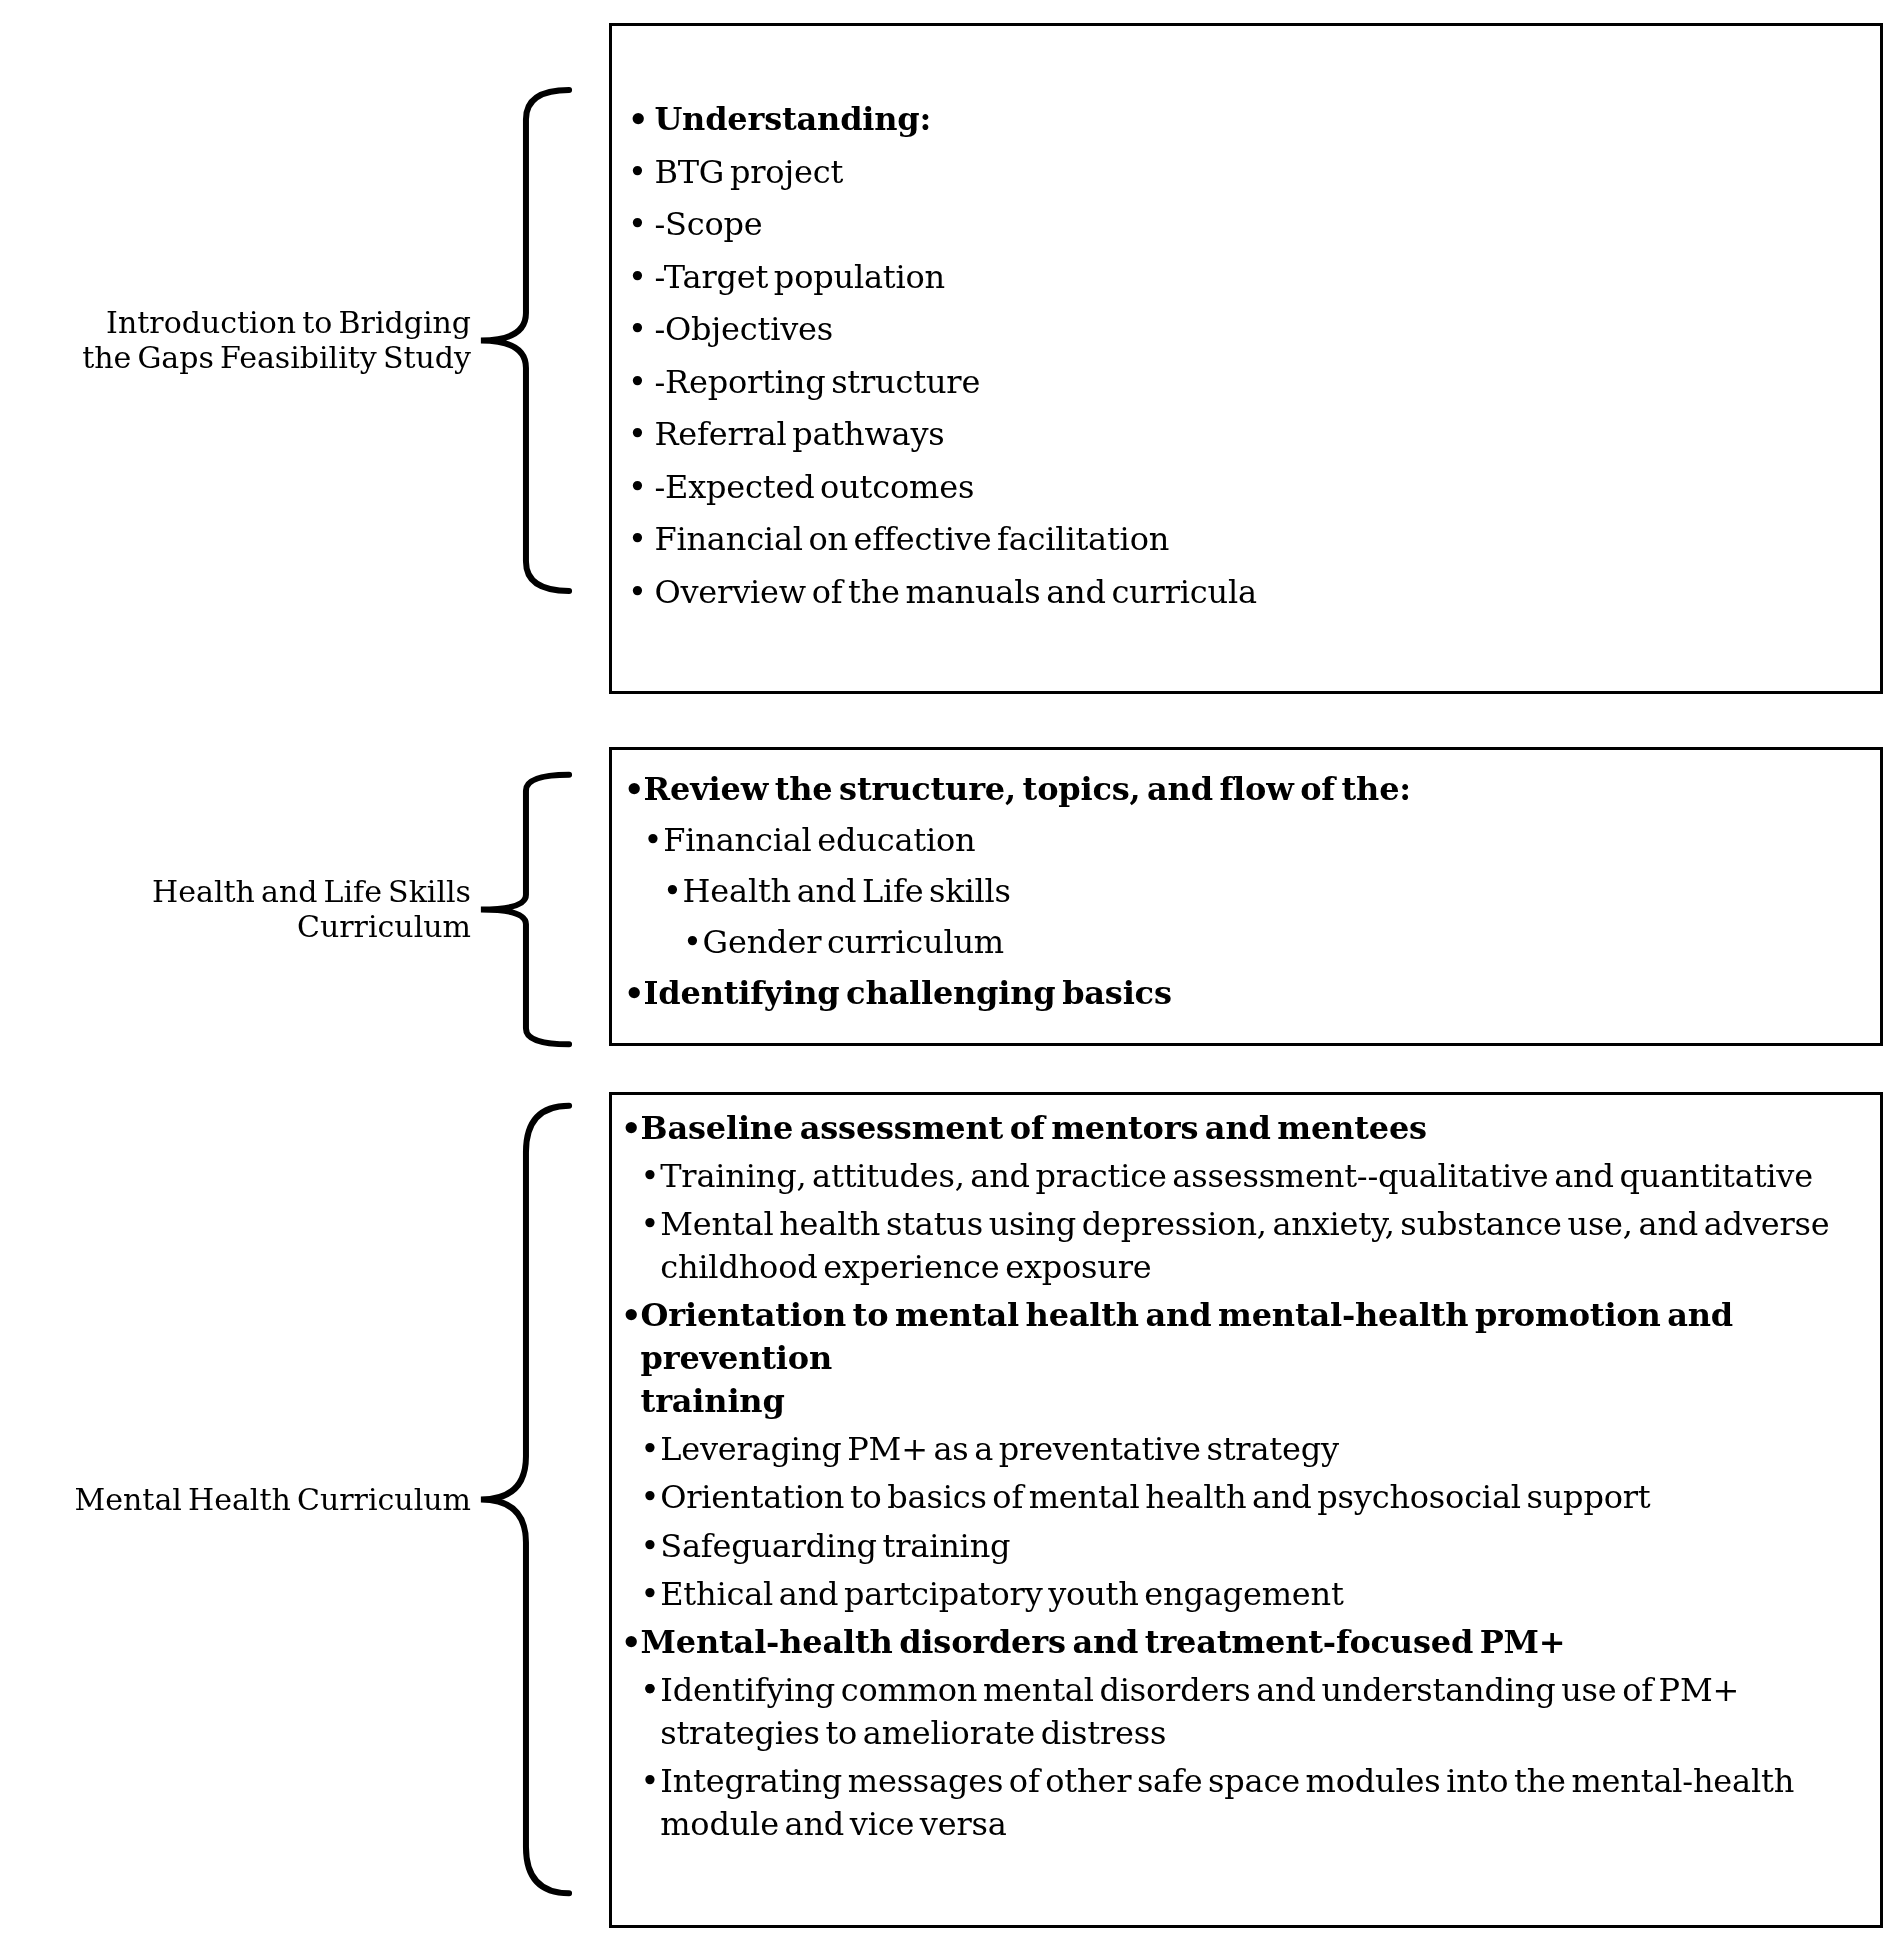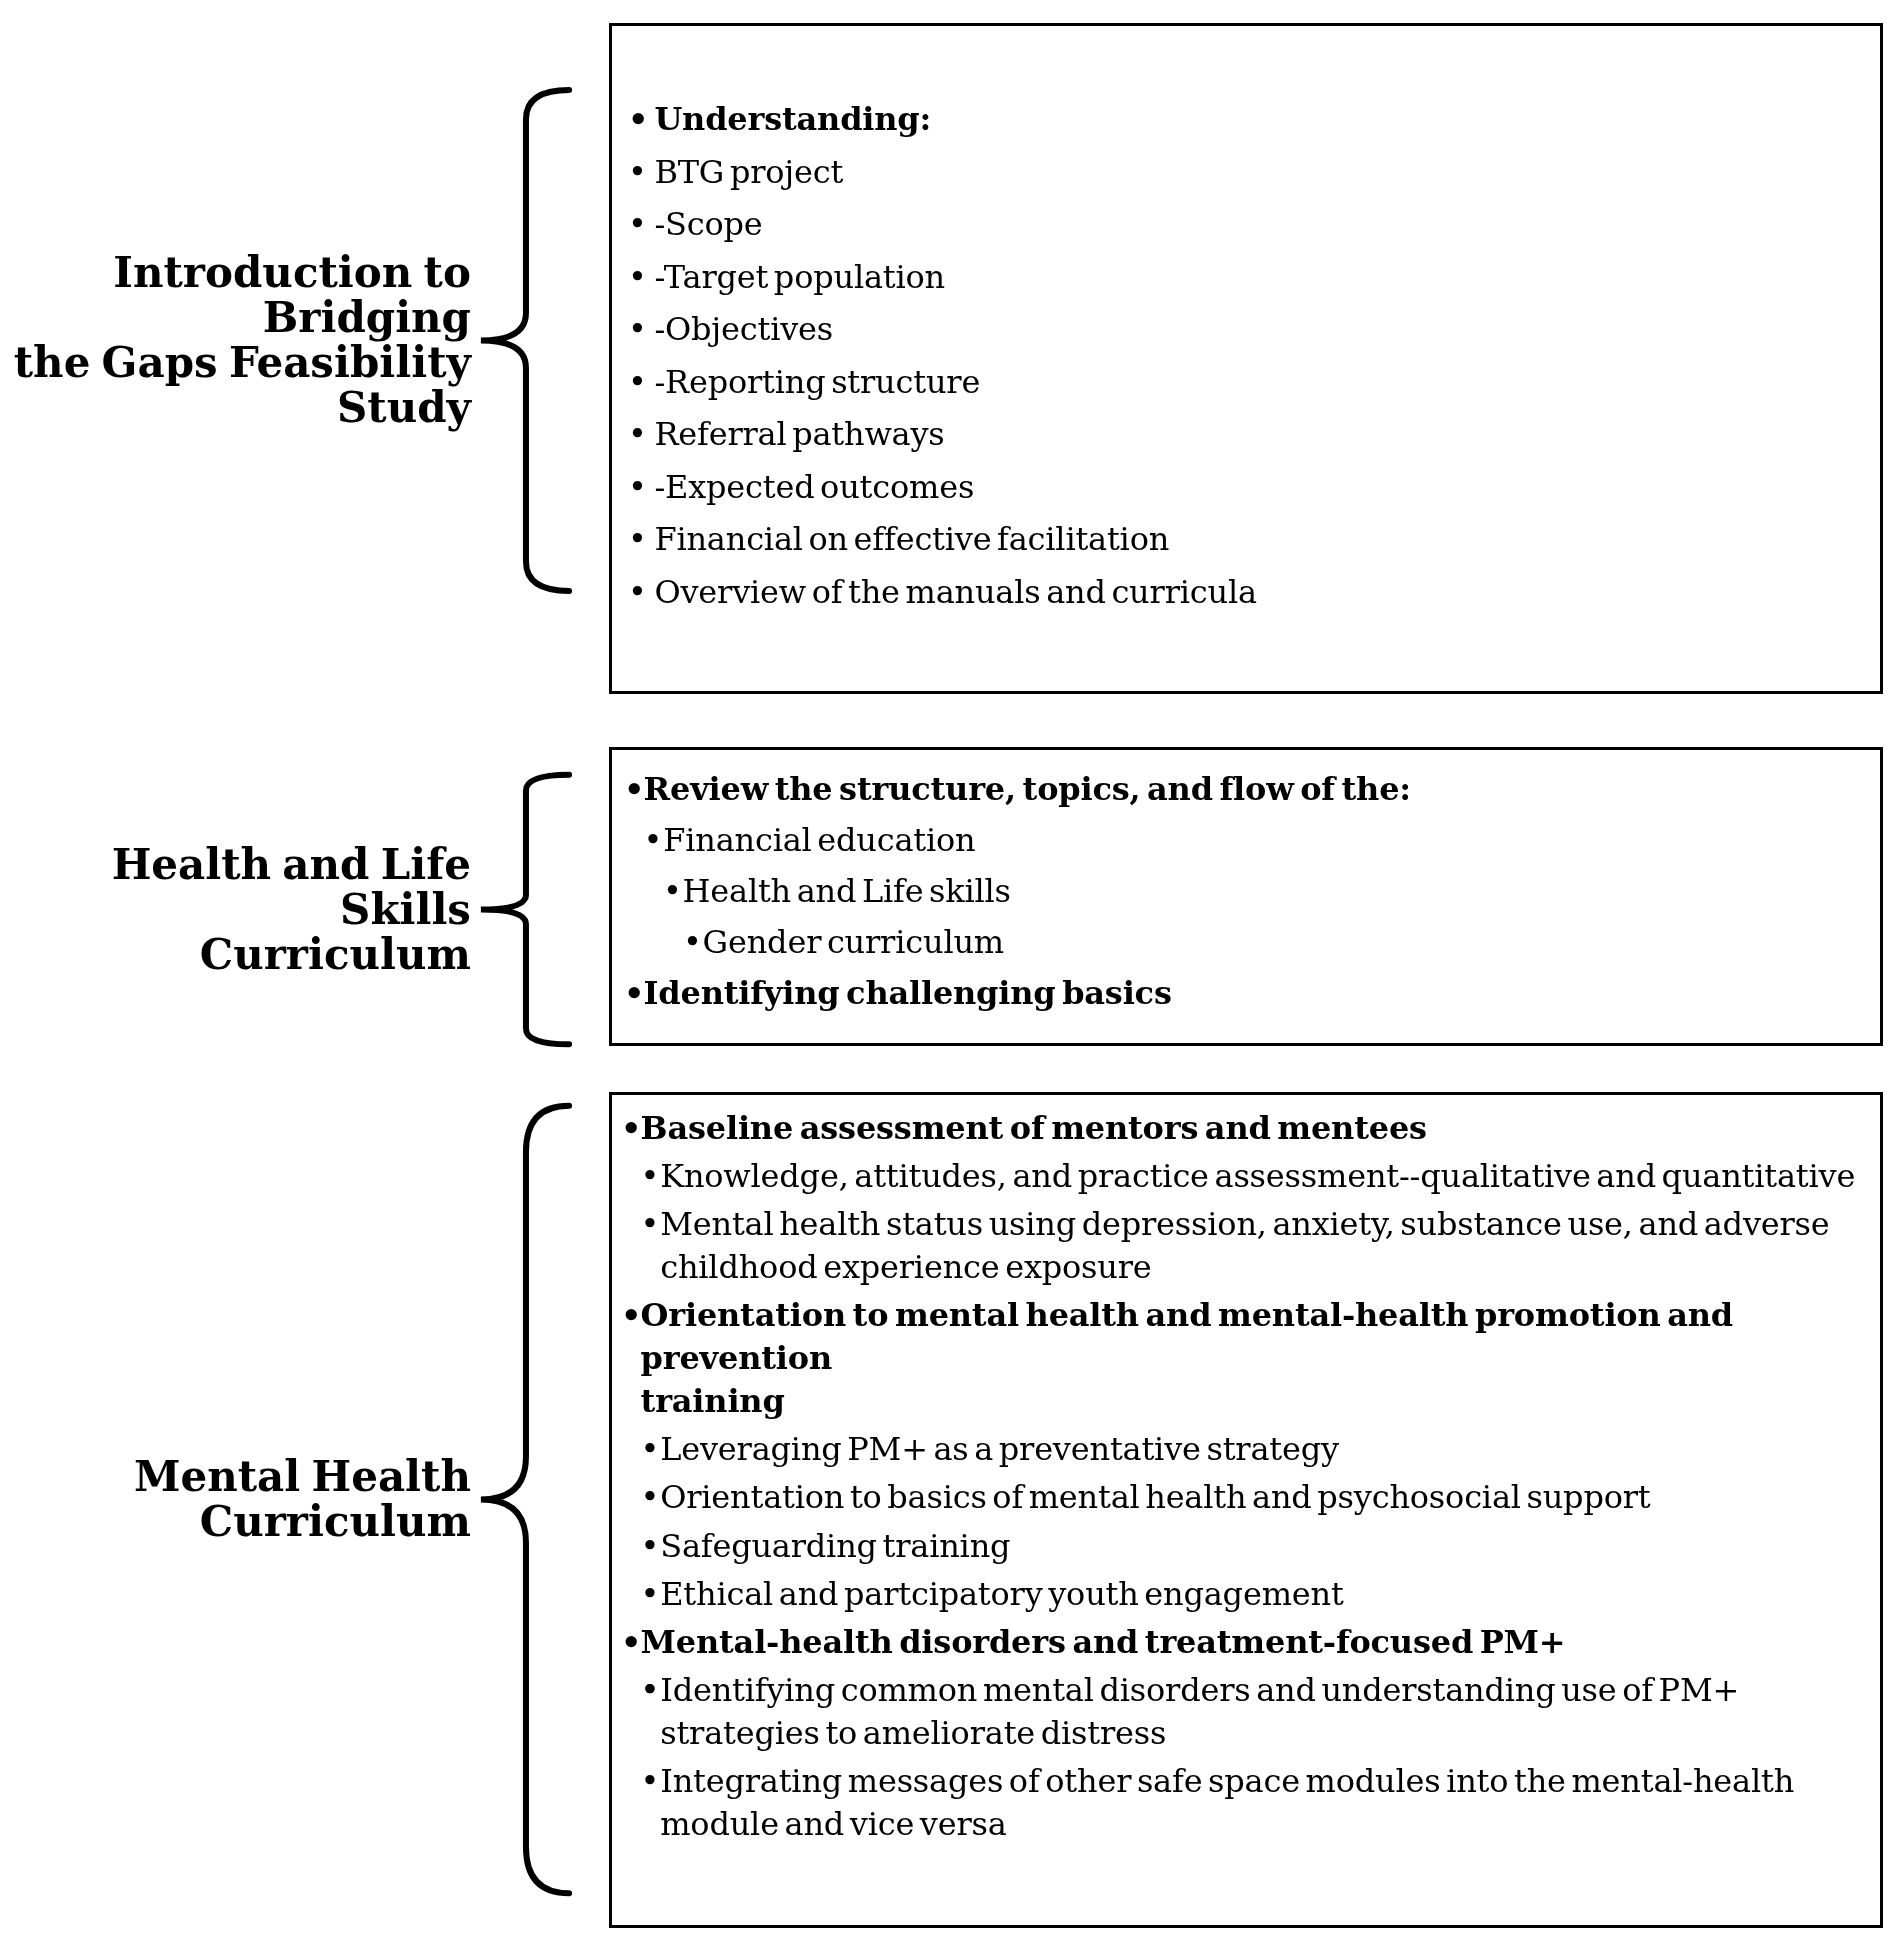--- a/index.html
+++ b/index.html
@@ -19,26 +19,25 @@
   section.row {
     position: absolute;
     left: 0;
     right: 0;
   }
   .label {
     position: absolute;
     left: 0;
     width: 471px;
     text-align: right;
-    font-size: 42px;
-    line-height: 45px;
+    font-size: 30px;
+    line-height: 35px;
     white-space: pre-line;
     transform: translateY(-50%);
     word-spacing: -3.4px;
-    font-weight: bold;
   }
   svg.brace {
     position: absolute;
     left: 475px;
     width: 98px;
     overflow: visible;
   }
   svg.brace path {
     fill: none;
     stroke: #000000;
@@ -134,21 +133,21 @@
   </section>
 
   <section class="row" style="top:1092px; height:836px;">
     <div class="label" style="top:407px;">Mental Health Curriculum</div>
     <svg class="brace" style="top:8.5px; height:797px;" viewBox="0 0 100 1000" preserveAspectRatio="none">
       <path d="M 96 6 Q 52 6 52 64 L 52 446 Q 52 500 6 500 Q 52 500 52 554 L 52 936 Q 52 994 96 994"></path>
     </svg>
     <div class="box">
       <ul class="items list-c">
           <li class="item ind0 bold"><span class="bullet">•</span><span class="txt">Baseline assessment of mentors and mentees</span></li>
-          <li class="item ind1"><span class="bullet">•</span><span class="txt">Knowledge, attitudes, and practice assessment--qualitative and quantitative</span></li>
+          <li class="item ind1"><span class="bullet">•</span><span class="txt">Training, attitudes, and practice assessment--qualitative and quantitative</span></li>
           <li class="item ind1"><span class="bullet">•</span><span class="txt">Mental health status using depression, anxiety, substance use, and adverse
 childhood experience exposure</span></li>
           <li class="item ind0 bold"><span class="bullet">•</span><span class="txt">Orientation to mental health and mental-health promotion and prevention
 training</span></li>
           <li class="item ind1"><span class="bullet">•</span><span class="txt">Leveraging PM+ as a preventative strategy</span></li>
           <li class="item ind1"><span class="bullet">•</span><span class="txt">Orientation to basics of mental health and psychosocial support</span></li>
           <li class="item ind1"><span class="bullet">•</span><span class="txt">Safeguarding training</span></li>
           <li class="item ind1"><span class="bullet">•</span><span class="txt">Ethical and partcipatory youth engagement</span></li>
           <li class="item ind0 bold"><span class="bullet">•</span><span class="txt">Mental-health disorders and treatment-focused PM+</span></li>
           <li class="item ind1"><span class="bullet">•</span></li>

